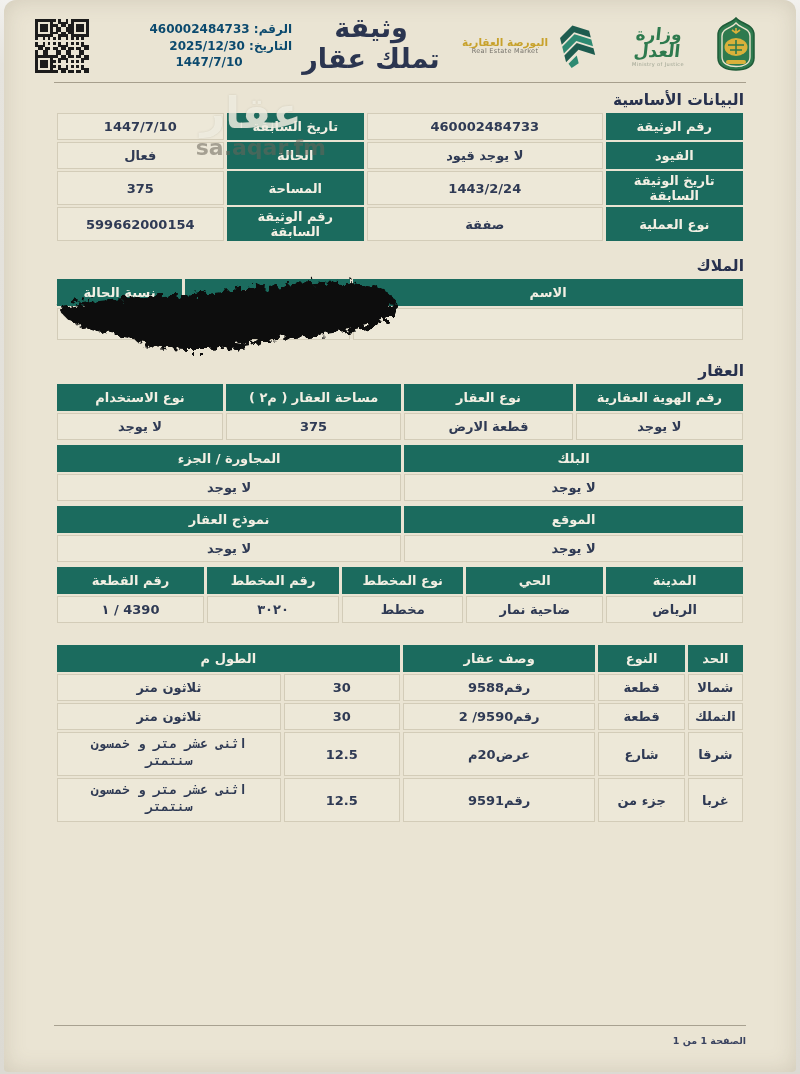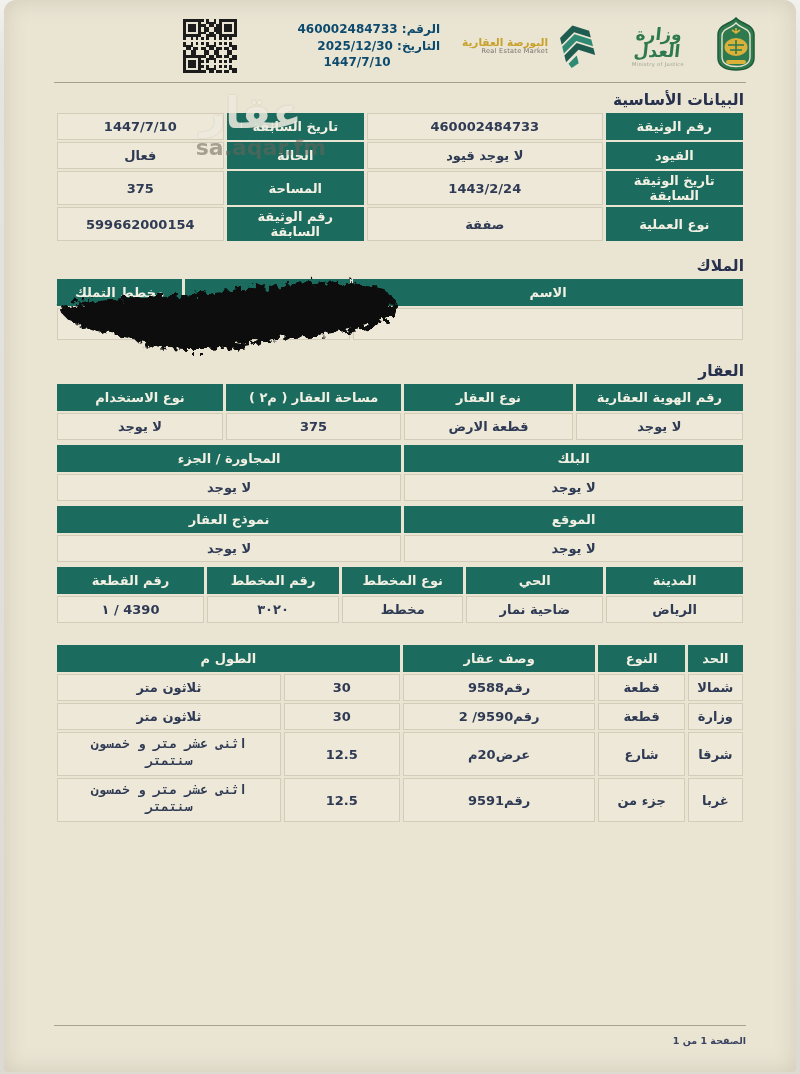--- a/index.html
+++ b/index.html
@@ -10,21 +10,21 @@
   .page{position:absolute;left:4px;right:4px;top:0;bottom:2px;background:#EAE4D3;
         border-radius:12px 12px 4px 4px;box-shadow:inset 0 0 22px rgba(110,100,80,.20);
         display:flex;flex-direction:column;direction:rtl;color:#2F3A54;}
   
   .doc-header{display:flex;align-items:center;gap:10px;padding:12px 34px 0 30px;height:80px;}
   .moj-lockup{display:flex;align-items:center;gap:4px;width:152px;flex:none;}
   .moj-callig{text-align:center;line-height:1;}
   .moj-ar{font-size:17px;font-weight:bold;color:#2E7A4E;transform:skewX(-6deg);}
   .moj-en{font-size:5px;color:#9aa08f;margin-top:2px;letter-spacing:.4px;}
   .rem-lockup{display:flex;align-items:center;gap:6px;width:150px;flex:none;}
-  .rem-text{text-align:right;line-height:1.2;}
+  .rem-text{text-align:center;line-height:1.2;}
   .rem-ar{font-size:10.5px;font-weight:bold;color:#C8A22C;}
   .rem-en{font-size:6.5px;color:#74716a;letter-spacing:.3px;}
   .doc-title{flex:1;text-align:center;font-size:27px;font-weight:800;color:#2B3550;
              letter-spacing:-.5px;padding-bottom:6px;}
   .num-block{width:192px;flex:none;font-size:12px;font-weight:bold;color:#0c4a6e;line-height:1.4;}
   .num-block .hijri{text-align:center;padding-left:26px;}
   .qr-box{width:56px;height:56px;flex:none;display:flex;align-items:center;justify-content:center;}
   .head-rule{border:none;border-top:1.5px solid #A79F8D;margin:2px 50px 0 50px;}
   
   .content{padding:0 50px;}
@@ -88,20 +88,21 @@
               <path d="M10 41 L20 35 L20 43 L12 46 Z" fill="#2E8A72"></path>
             </g>
           </svg>
         </span>
         <span class="rem-text">
           <div class="rem-ar">البورصة العقارية</div>
           <div class="rem-en">Real Estate Market</div>
         </span>
       </div>
 
+      <div class="doc-title">وثيقة تملك عقار</div>
 
       <div class="num-block">
         <div>
           <span>الرقم:</span>
           <span>460002484733</span>
         </div>
         <div>
           <span>التاريخ:</span>
           <span>2025/12/30</span>
         </div>
@@ -394,21 +395,21 @@
         <table class="t">
           <colgroup>
               <col style="width:57.3%">
               <col style="width:24.3%">
               <col style="width:18.4%">
             </colgroup>
           <tbody>
               <tr>
             <td class="h">الاسم</td>
             <td class="h">الجنسية</td>
-            <td class="h">مخطط التملك</td>
+            <td class="h">نسبة الحالة</td>
           </tr>
           <tr style="height:32px">
             <td class="v"></td>
             <td class="v">سعودي</td>
             <td class="v ltr">% 100</td>
           </tr>
         </tbody>
           </table>
         <svg class="scribble" viewBox="0 0 368 92">
           <defs>
@@ -527,21 +528,21 @@
           <td class="h" colspan="2">الطول م</td>
         </tr>
         <tr>
           <td class="v">شمالا</td>
           <td class="v">قطعة</td>
           <td class="v">رقم9588</td>
           <td class="v ltr">30</td>
           <td class="v">ثلاثون متر</td>
         </tr>
         <tr>
-          <td class="v">وزارة</td>
+          <td class="v">التملك</td>
           <td class="v">قطعة</td>
           <td class="v">رقم9590/ 2</td>
           <td class="v ltr">30</td>
           <td class="v">ثلاثون متر</td>
         </tr>
         <tr class="tall">
           <td class="v">شرقا</td>
           <td class="v">شارع</td>
           <td class="v">عرض20م</td>
           <td class="v ltr">12.5</td>

